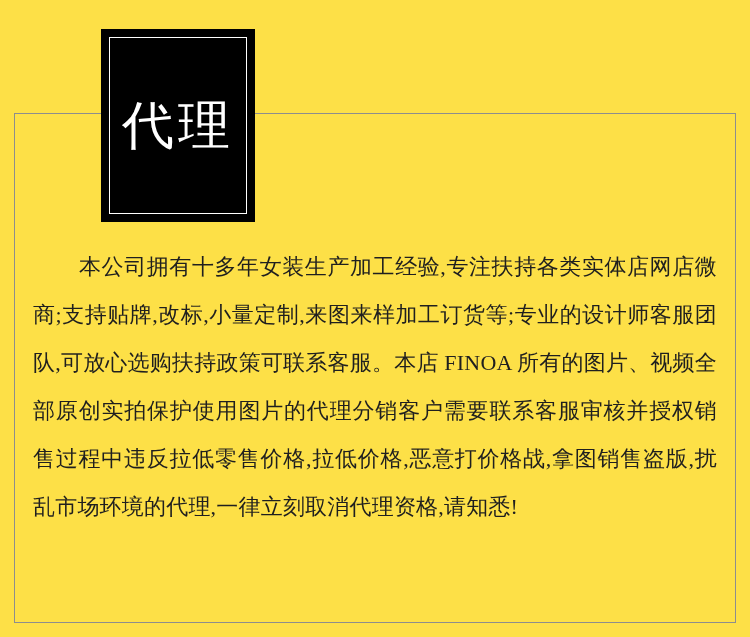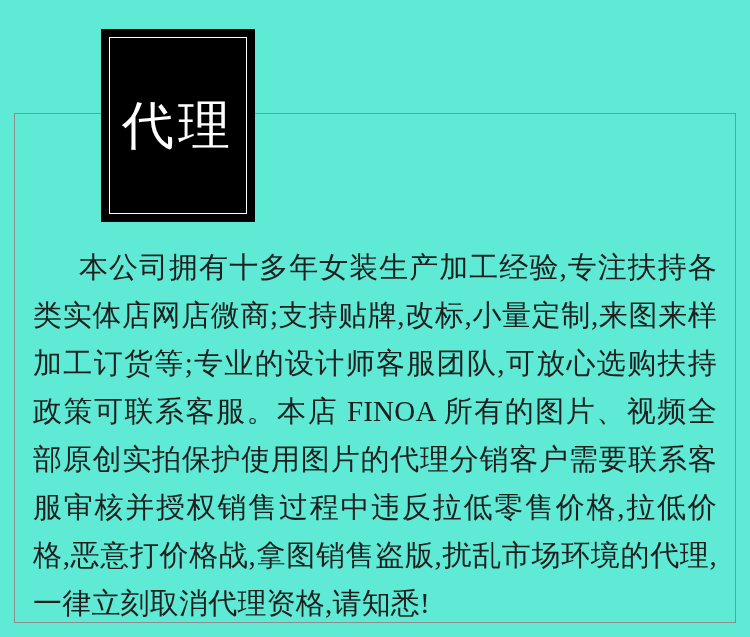--- a/index.html
+++ b/index.html
@@ -12,21 +12,21 @@
     background: #ffffff;
     font-family: "Liberation Serif", "DejaVu Serif", serif;
     color: #1a1a1a;
     overflow: hidden;
   }
 
   .page {
     position: relative;
     width: 750px;
     height: 637px;
-    background: #5eead4;
+    background: #fde047;
     box-sizing: border-box;
   }
 
   
   .frame {
     position: absolute;
     left: 14px;
     top: 113px;
     width: 722px;
     height: 510px;
@@ -74,21 +74,21 @@
     white-space: nowrap;
   }
 
   
   .body-text {
     position: absolute;
     left: 33px;
     top: 243px;
     width: 684px;
     font-family: "Liberation Serif", "DejaVu Serif", serif;
-    font-size: 29px;
+    font-size: 22px;
     line-height: 48px;
     color: #1f1f1f;
     letter-spacing: 0.2px;
     text-align: justify;
     text-indent: 46px;
     z-index: 2;
   }
 </style>
 </head>
 <body>

